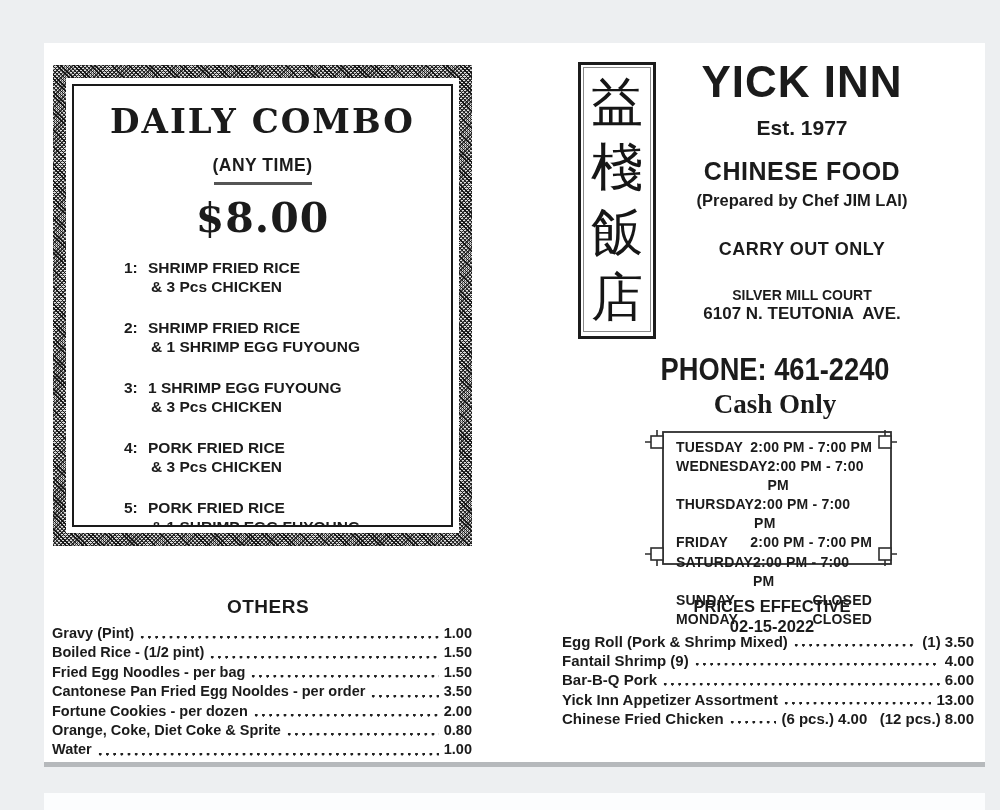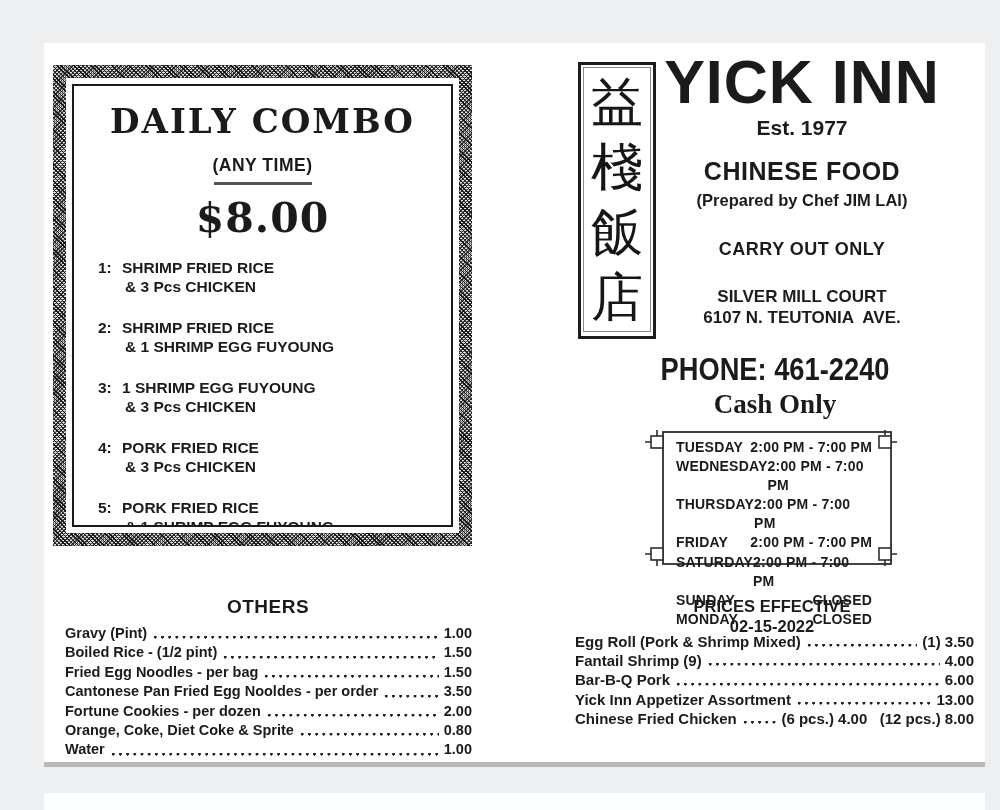--- a/index.html
+++ b/index.html
@@ -15,47 +15,47 @@
       repeating-linear-gradient(0deg, #8f8f8f 0 1px, #e2e2e2 1px 2px);}
   .combo-gap{box-sizing:border-box;background:#fff;width:100%;height:100%;padding:6px;}
   .combo-inner{box-sizing:border-box;border:2px solid #1a1a1a;width:100%;height:100%;
     text-align:center;overflow:hidden;}
   .combo-title{font-family:"DejaVu Serif",serif;font-weight:900;font-size:34px;
     letter-spacing:2px;margin-top:15px;}
   .combo-sub{font-size:17.5px;font-weight:bold;margin-top:14px;letter-spacing:.5px;}
   .combo-underline{width:98px;height:2.5px;background:#555;margin:6px auto 0;}
   .combo-price{font-family:"DejaVu Serif",serif;font-weight:900;font-size:41px;
     letter-spacing:1px;margin-top:9px;}
-  .combo-items{margin-top:16px;text-align:left;padding-left:24px;}
+  .combo-items{margin-top:16px;text-align:left;padding-left:50px;}
   .ci{margin-bottom:22px;font-size:15.5px;font-weight:bold;line-height:19px;}
   .ci .l1 .num{display:inline-block;min-width:24px;}
   .ci .l2{padding-left:27px;}
   
   .sec-title{font-size:19px;font-weight:bold;text-align:center;letter-spacing:.5px;}
   .mrow{display:flex;font-weight:bold;}
   .others .mrow{font-size:14.5px;line-height:19.4px;}
   .apps .mrow{font-size:15px;line-height:19.2px;}
-  .mrow .nm{white-space:nowrap;margin-left:13px;}
+  .mrow .nm{white-space:nowrap;}
   .mrow .dots{flex:1 1 auto;height:5px;margin:0 5px 3px 6px;align-self:flex-end;
     background-image:radial-gradient(circle at 2.2px 2.2px, #202020 1.25px, rgba(0,0,0,0) 1.6px);
     background-size:7.2px 5px;background-repeat:repeat-x;}
   .mrow .price{white-space:pre;}
   
   .cjk-box{box-sizing:border-box;border:3px solid #1c1c1c;background:#fff;}
   .cjk-inner{box-sizing:border-box;border:1px solid #8a8a8a;margin:2px;height:265px;
     display:flex;flex-direction:column;align-items:center;justify-content:space-around;
     padding:2px 0;}
   .cjk-char{font-family:"DejaVu Serif",serif;font-size:52px;line-height:62px;color:#161616;}
   .rc{text-align:center;}
-  .biz-name{font-size:61px;font-weight:900;letter-spacing:1px;line-height:60px;white-space:nowrap;}
+  .biz-name{font-size:44px;font-weight:900;letter-spacing:1px;line-height:60px;white-space:nowrap;}
   .est{font-size:21px;font-weight:bold;margin-top:4px;}
   .cuisine{font-size:25px;font-weight:bold;letter-spacing:.5px;margin-top:17px;}
   .chef{font-size:16.5px;font-weight:bold;margin-top:5px;}
   .service{font-size:18px;font-weight:bold;letter-spacing:.5px;margin-top:29px;}
-  .addr1{font-size:17px;font-weight:bold;margin-top:27px;}
+  .addr1{font-size:14px;font-weight:bold;margin-top:27px;}
   .addr2{font-size:17px;font-weight:bold;margin-top:1px;white-space:pre;}
   .phone{font-size:31px;font-weight:900;letter-spacing:0;transform:scaleX(.88);
     transform-origin:50% 50%;white-space:nowrap;}
   .cash{font-family:"Liberation Serif",serif;font-size:27px;font-weight:bold;margin-top:1px;}
   .hrow{display:flex;justify-content:space-between;font-size:14px;font-weight:bold;
     line-height:19.1px;letter-spacing:.2px;}
   .pe-label{font-size:16.5px;font-weight:bold;line-height:20px;}
   .pe-date{font-size:16.5px;font-weight:bold;line-height:20px;}
 </style>
 </head>

